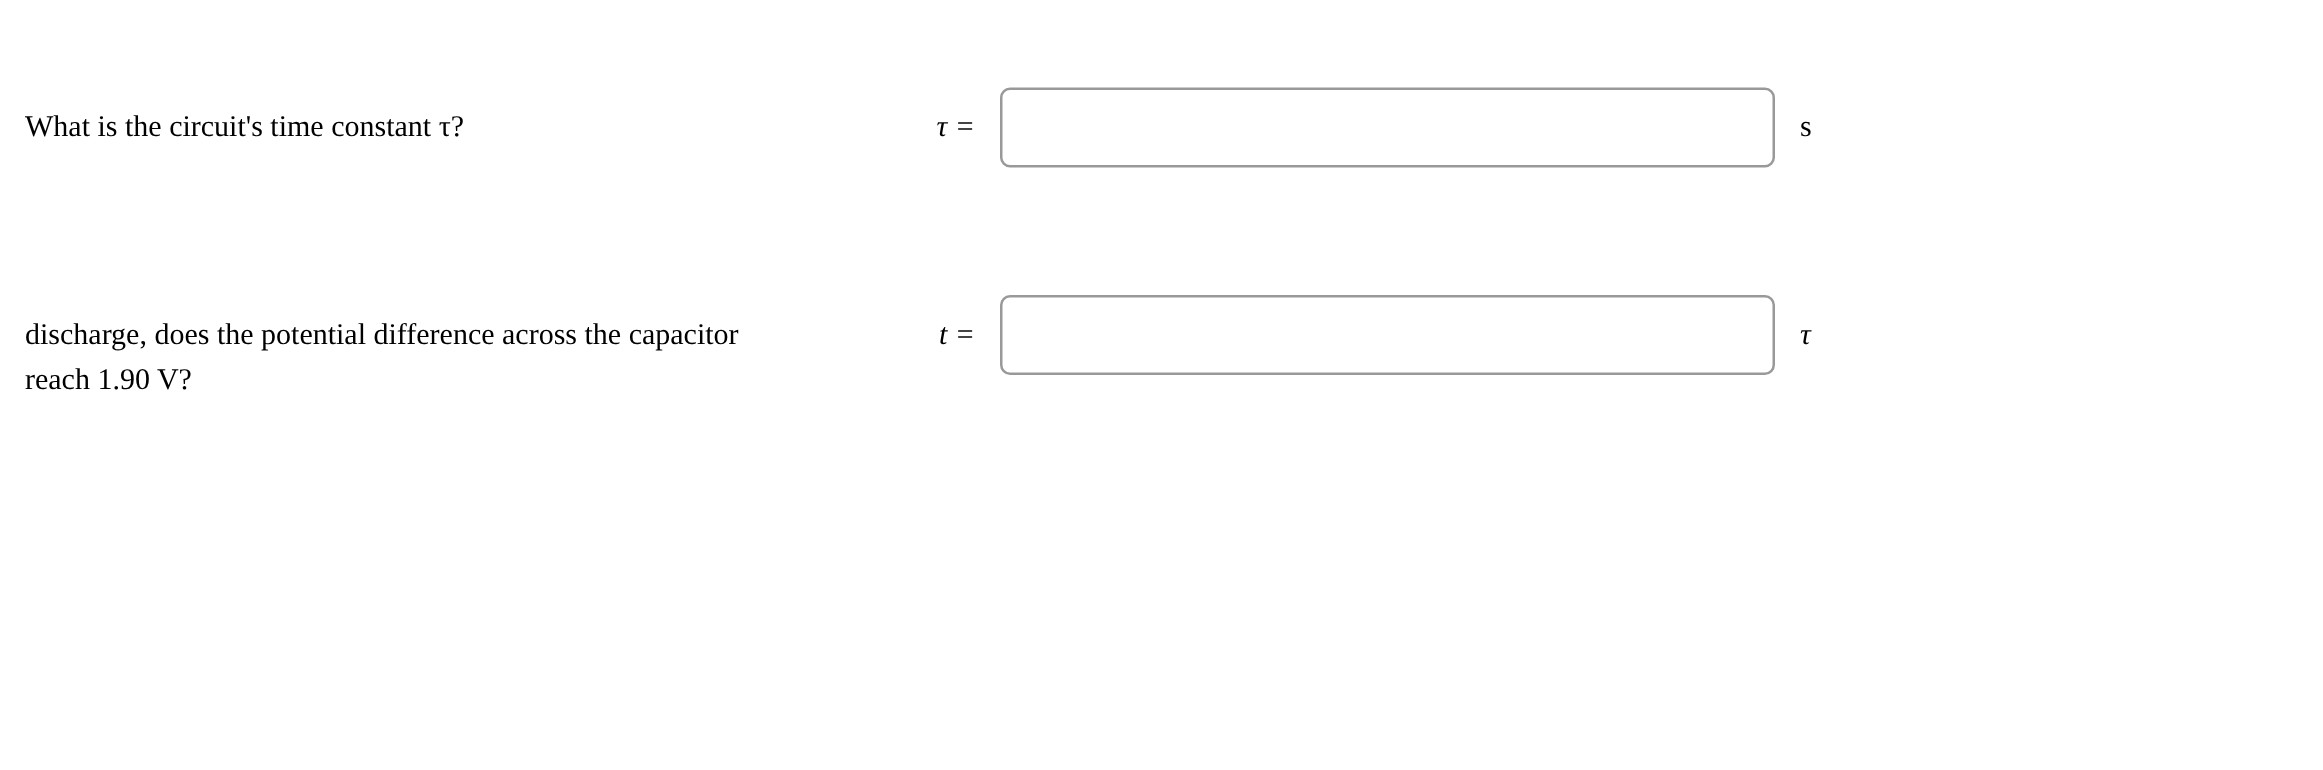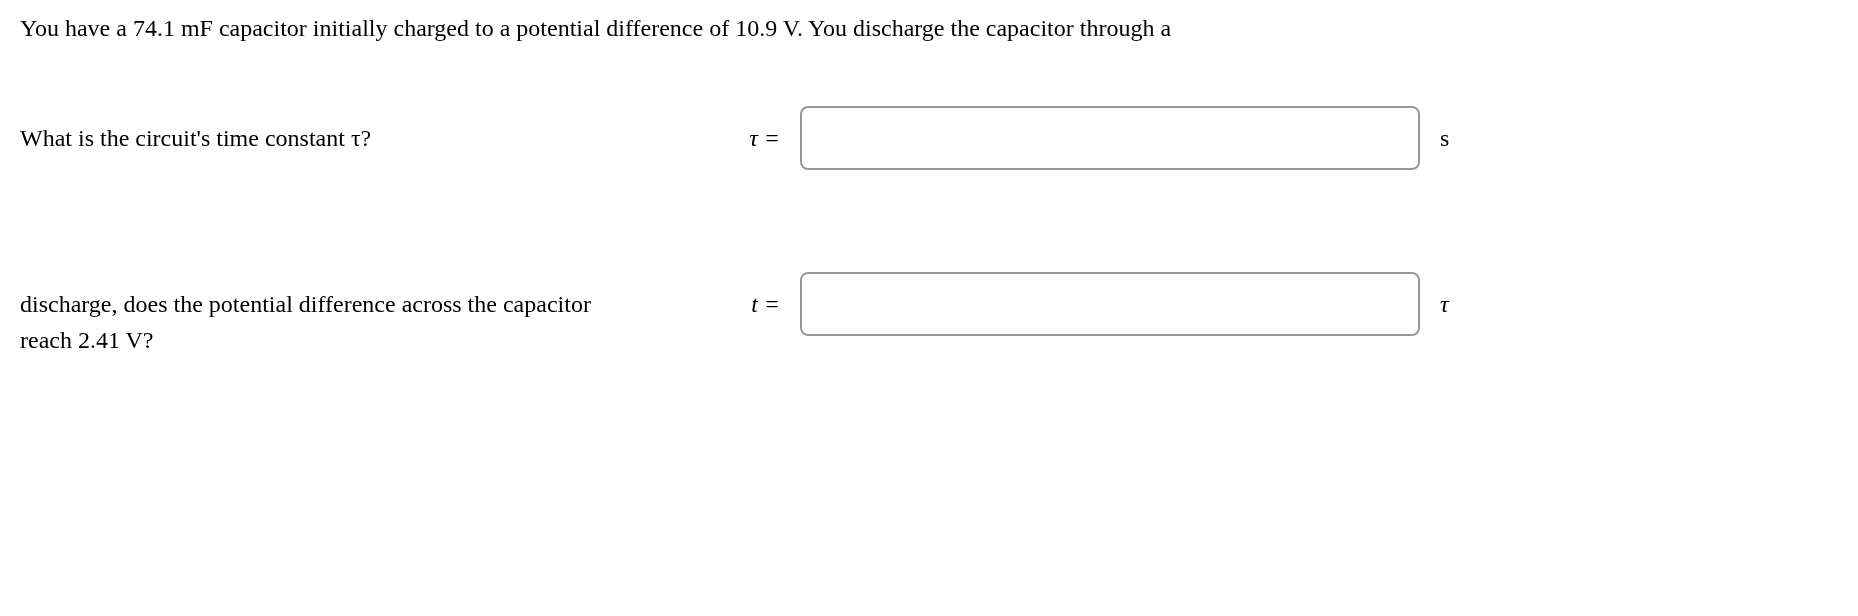--- a/index.html
+++ b/index.html
@@ -63,36 +63,35 @@
       font-style: italic;
     }
     .q2 {
       margin-bottom: 0;
     }
   </style>
 </head>
 <body>
 
 <div class="problem-statement">
-  <div>You have a 74.1 mF capacitor initially charged to a potential difference of 10.9 V. You discharge the capacitor through a</div>
 </div>
 
 <div class="question-row">
   <div class="question-text">What is the circuit's time constant τ?</div>
   <div class="answer-section">
     <span class="answer-label">τ =</span>
     <input type="text" class="answer-input" style="">
     <span class="unit-label">s</span>
   </div>
 </div>
 
 <div class="question-row q2">
   <div class="question-text">
     <br>
     <span>discharge, does the potential difference across the capacitor</span><br>
-    <span>reach 2.41 V?</span>
+    <span>reach 1.90 V?</span>
   </div>
   <div class="answer-section">
     <span class="answer-label"><span class="italic">t</span><span> =</span></span>
     <input type="text" class="answer-input" style="">
     <span class="unit-label italic">τ</span>
   </div>
 </div>
 
 </body></html>

